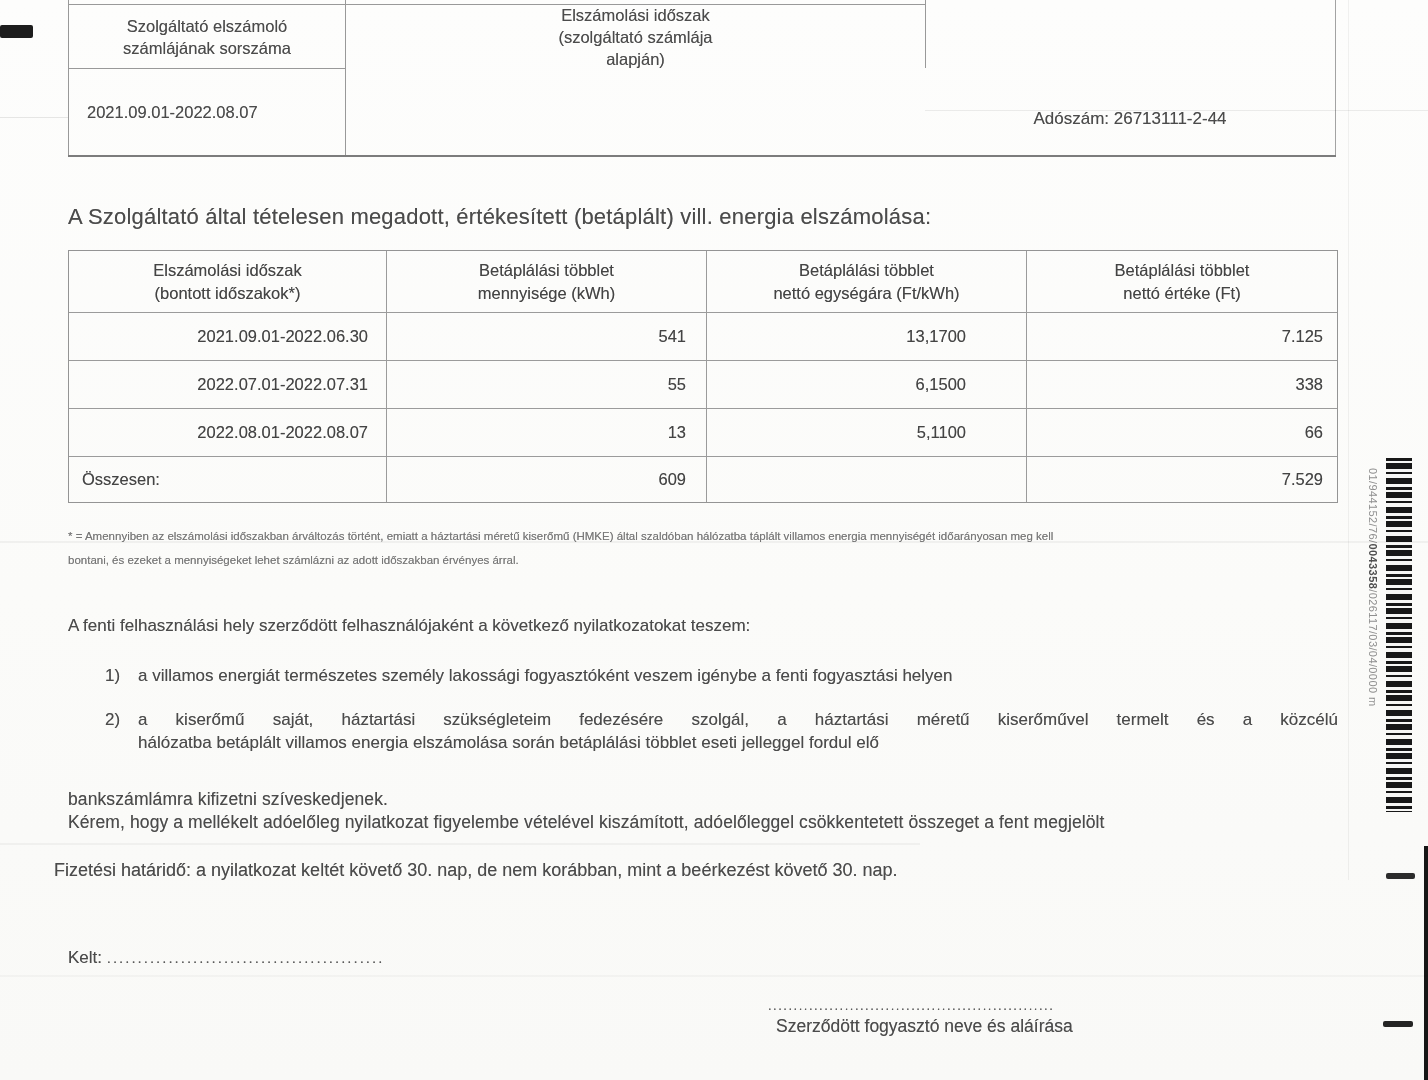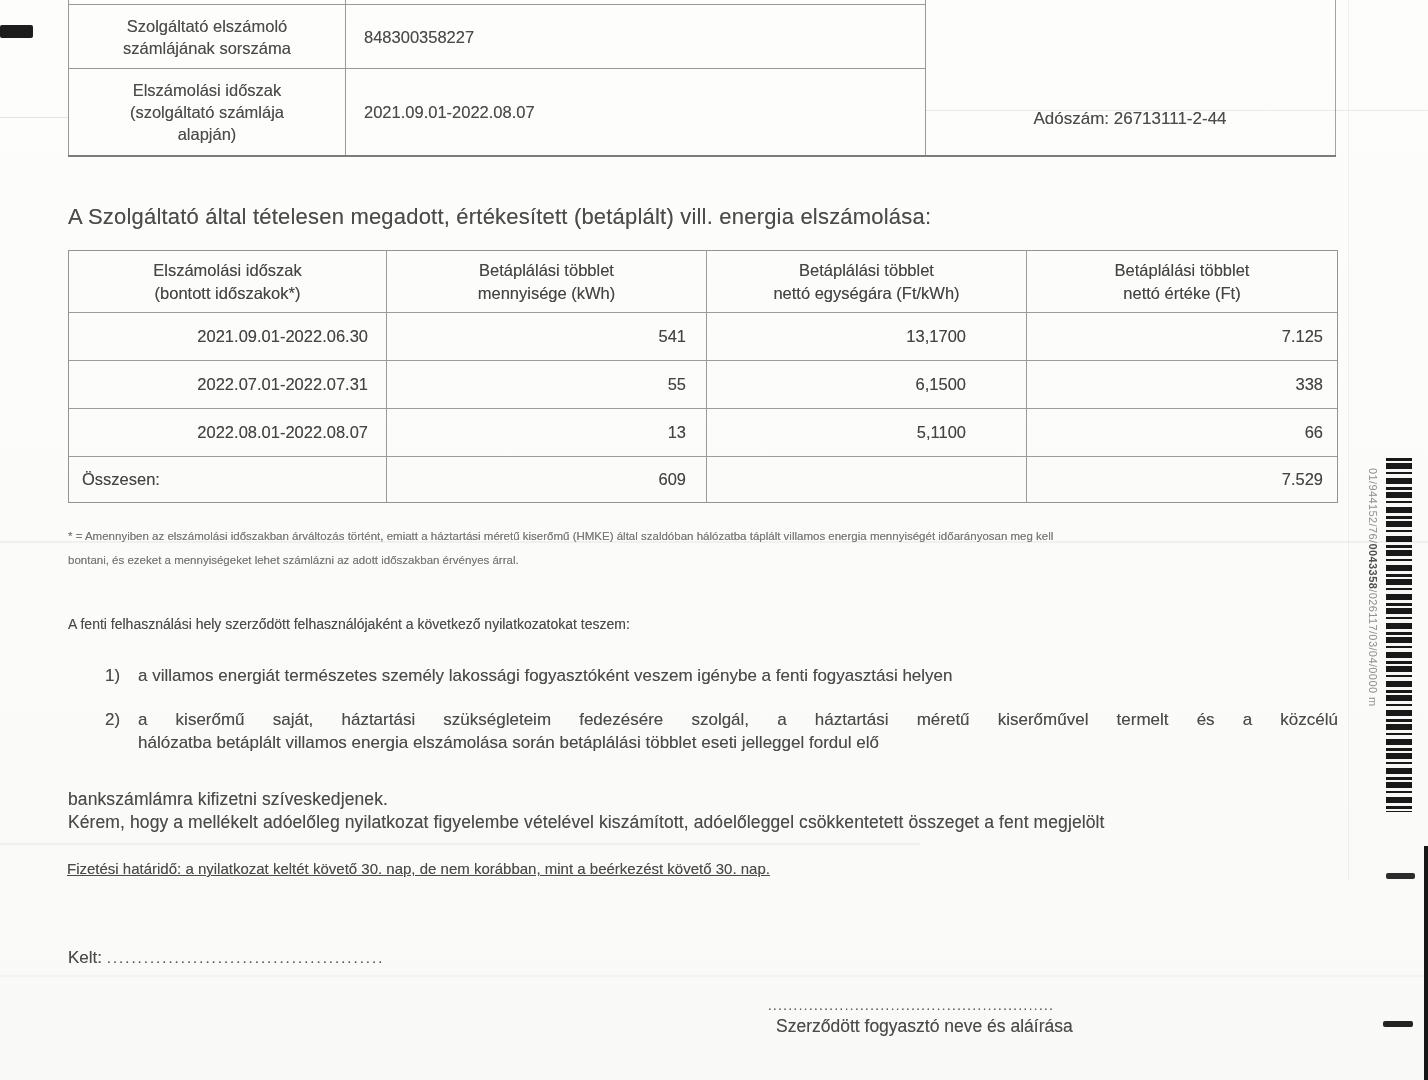--- a/index.html
+++ b/index.html
@@ -36,30 +36,30 @@
   .bt-bl{border-left:1px solid #9b9b9b;}
   .bt-bt{border-top:1px solid #9b9b9b;}
   .bt-period{justify-content:flex-end;padding-right:18px;}
   .bt-qty{justify-content:flex-end;padding-right:20px;}
   .bt-price{justify-content:flex-end;padding-right:60px;text-align:center;}
   .bt-value{justify-content:flex-end;padding-right:14px;}
   .bt-total-label{justify-content:flex-start;padding-left:13px;}
   
   .footnote{position:absolute;left:68px;top:524px;width:1310px;font-size:11.5px;line-height:24px;color:#787878;}
   
-  .decl-intro{position:absolute;left:68px;top:616px;font-size:14px;}
+  .decl-intro{position:absolute;left:68px;top:616px;font-size:17px;}
   .decl-item{position:absolute;left:105px;display:flex;font-size:17px;line-height:23px;}
   .decl-item .num{width:33px;flex:0 0 33px;}
   .decl-item .body{width:1200px;}
   .item1{top:664px;}
   .item2{top:708px;}
   .stretch{text-align:justify;text-align-last:justify;}
   
   .payment{position:absolute;left:68px;top:788px;width:1310px;font-size:17.5px;line-height:23px;letter-spacing:0.1px;}
-  .deadline{position:absolute;left:67px;top:860px;font-size:15px;text-decoration:underline;}
+  .deadline{position:absolute;left:54px;top:860px;font-size:18px;}
   .kelt{position:absolute;left:68px;top:948px;font-size:17px;}
   .kelt .dots{letter-spacing:2px;color:#5a5a5a;font-size:15px;}
   .signature{position:absolute;left:768px;top:1000px;width:392px;}
   .signature .dots{display:block;letter-spacing:1.5px;color:#5a5a5a;font-size:13px;line-height:12px;}
   .signature .sig-label{display:block;font-size:17.5px;margin-top:4px;padding-left:8px;}
   
   .barcode{position:absolute;left:1386px;top:458px;width:26px;height:354px;
     background:repeating-linear-gradient(to bottom,
       #181818 0 3px,#f7f7f5 3px 5px,
       #181818 5px 11px,#f7f7f5 11px 14px,
@@ -88,21 +88,20 @@
 <body>
 
 <div class="page">
 
   <div class="meta-table">
     <div class="mt-grid">
       <div class="mt-cell mt-label"></div>
       <div class="mt-cell mt-val"></div>
       <div class="mt-cell mt-label mt-bt">Szolgáltató elszámoló
 számlájának sorszáma</div>
-      <div class="mt-cell mt-val mt-bt">848300358227</div>
       <div class="mt-cell mt-label mt-bt">Elszámolási időszak
 (szolgáltató számlája
 alapján)</div>
       <div class="mt-cell mt-val mt-bt">2021.09.01-2022.08.07</div>
     </div>
     <div class="mt-right">
       <span>Adószám: 26713111-2-44</span>
     </div>
   </div>
 

